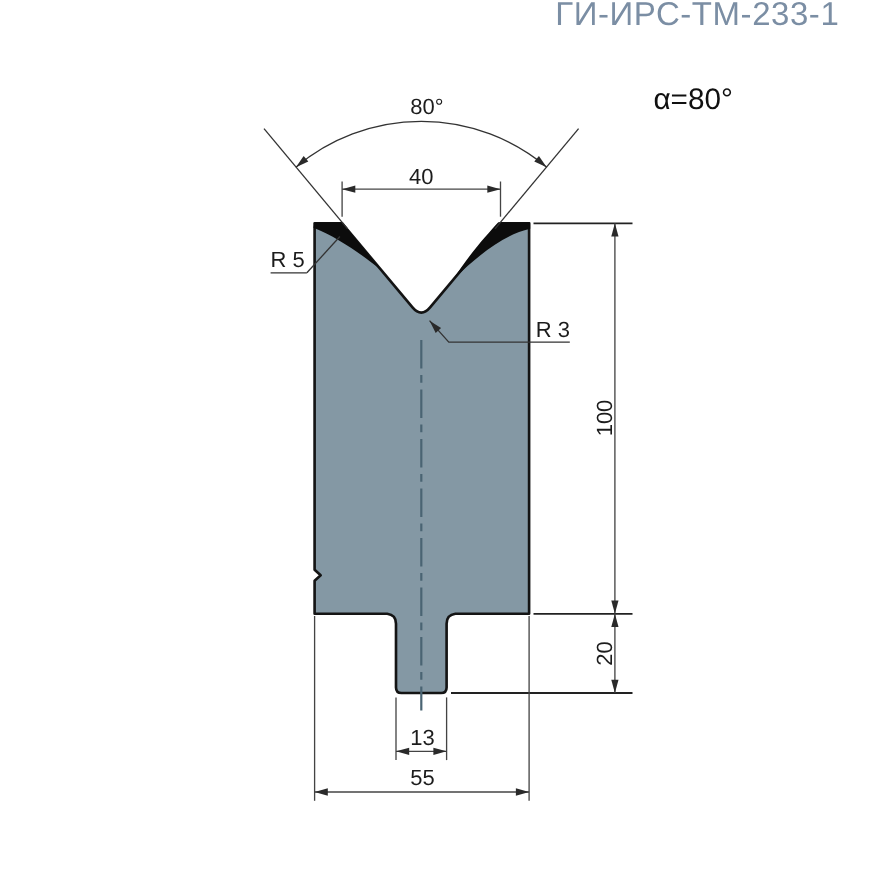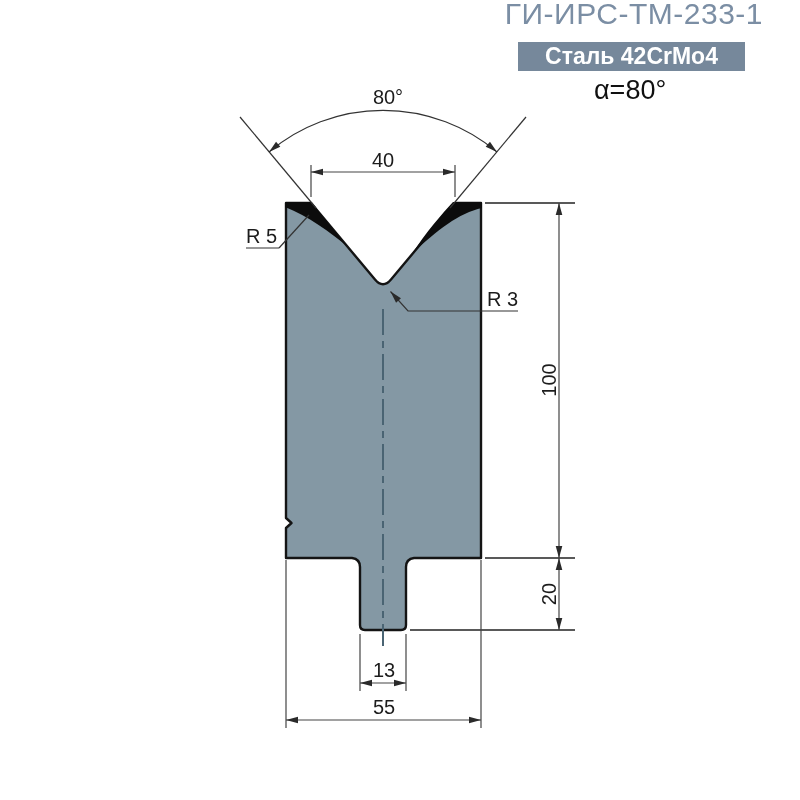--- a/index.html
+++ b/index.html
@@ -23,21 +23,20 @@
   }
   svg{position:absolute;left:0;top:0;}
   svg text{font-family:"Liberation Sans", sans-serif;font-size:20px;fill:#1c1c1c;}
 </style>
 </head>
 <body>
 
 <div class="stage">
 
   <div class="hdr-title">ГИ-ИРС-ТМ-233-1</div>
-  <div class="hdr-badge">Сталь 42CrMo4</div>
   <div class="hdr-alpha">α=80°</div>
 
   <svg width="800" height="800" viewBox="0 0 800 800">
     <defs>
       <marker id="arr" markerUnits="userSpaceOnUse" markerWidth="14" markerHeight="10" refX="13" refY="5" orient="auto-start-reverse">
         <path d="M13,5 L1,1.7 L1,8.3 Z" fill="#2a2a2a"></path>
       </marker>
     </defs>
 
     <path d="M 286,203 L 311,203 L 375,279.5 Q 383,289 391,279.5 L 455,203 L 481,203

